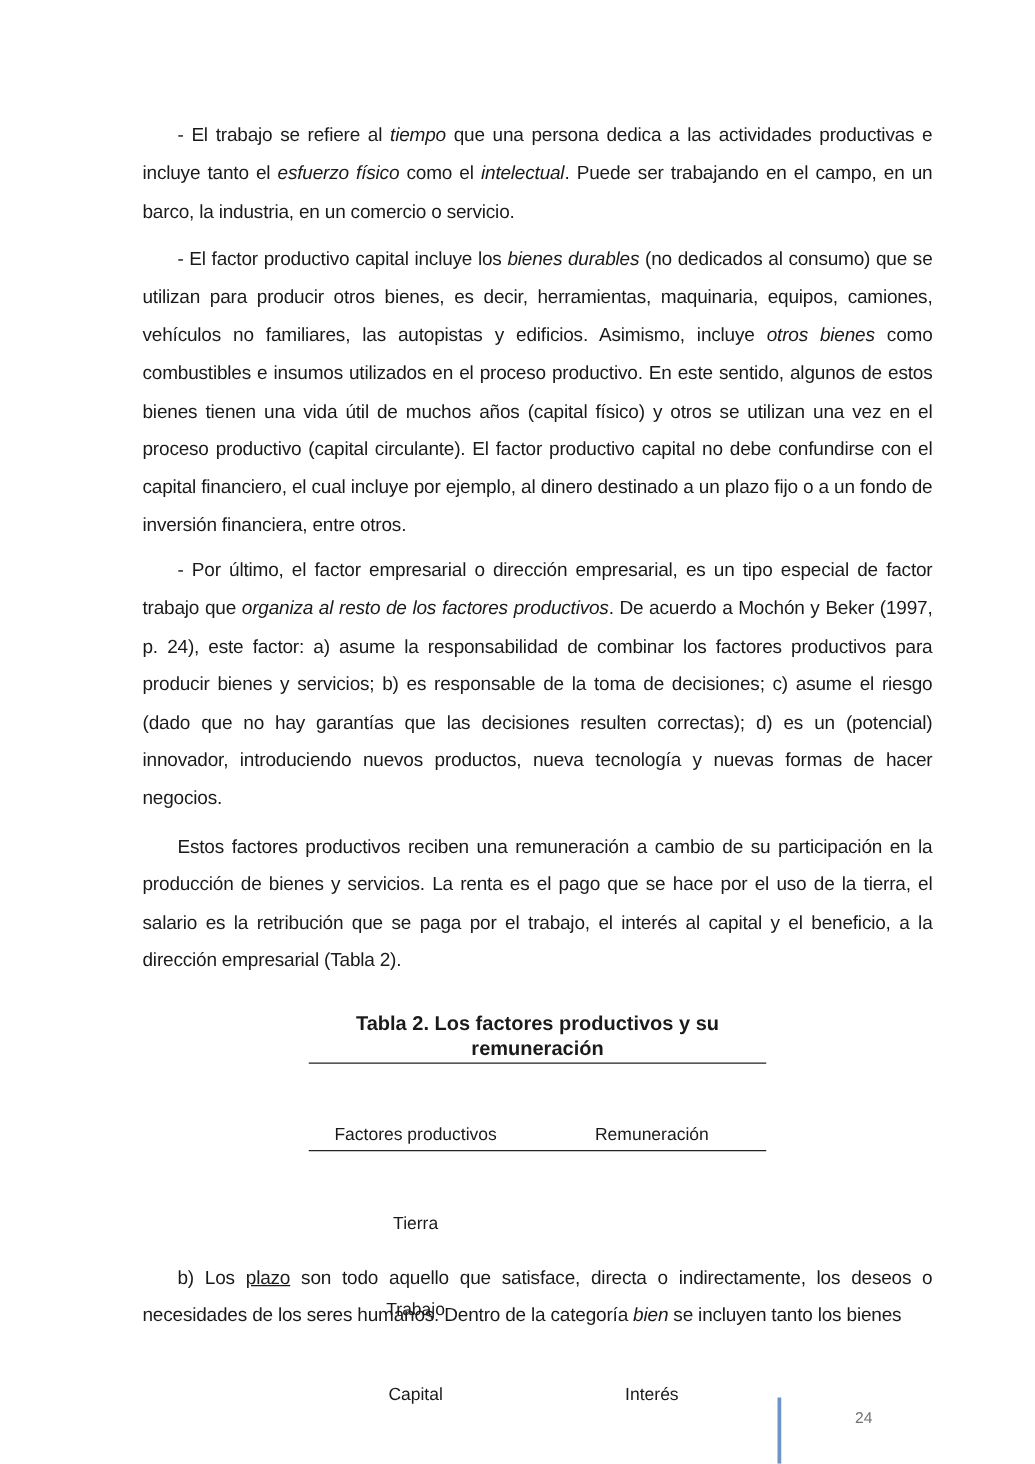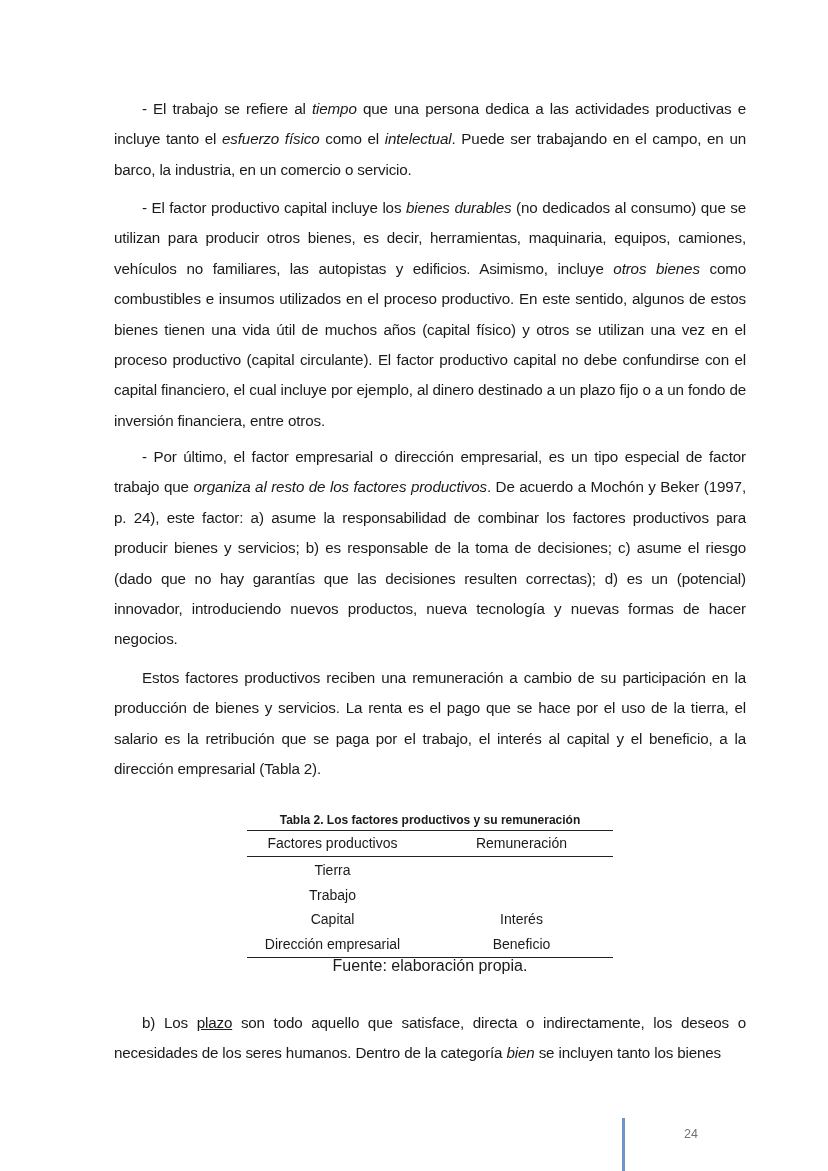--- a/index.html
+++ b/index.html
@@ -11,23 +11,23 @@
   .body-text p { margin: 0; text-indent: 28px; }
   .p1 { top: 94px; }
   .p2 { top: 193px; }
   .p3 { top: 442px; }
   .p4 { top: 663px; }
   .p5 { top: 1008px; }
   em { font-style: italic; }
   u { text-decoration: underline; }
 
   .table-wrap { position: absolute; left: 231px; top: 810px; width: 366px; font-size: 14px; }
-  .table-title { text-align: center; font-weight: bold; font-size: 12px; line-height: 20px; padding-bottom: 0; }
+  .table-title { text-align: center; font-weight: bold; font-size: 16px; line-height: 20px; padding-bottom: 0; }
   .rule { height: 0; border-top: 1.3px solid #222; }
-  .t-row { display: flex; line-height: 24.5px; }
+  .t-row { display: flex; line-height: 24.5px; margin-top: 44px; }
   .t-row.head { line-height: 25px; }
   .t-col { width: 50%; text-align: center; }
   .t-col.left { width: 50%; padding-right: 12px; box-sizing: border-box; }
   .table-body { padding-top: 1px; padding-bottom: 1px; }
   .table-source { text-align: center; font-size: 16px; line-height: 16px; }
 
   .footer-bar { position: absolute; left: 606px; top: 1118px; width: 3px; height: 53px; background: #6e94c8; }
   .page-number { position: absolute; left: 668px; top: 1127px; font-size: 12.5px; color: #737373; }
 </style>
 </head>

